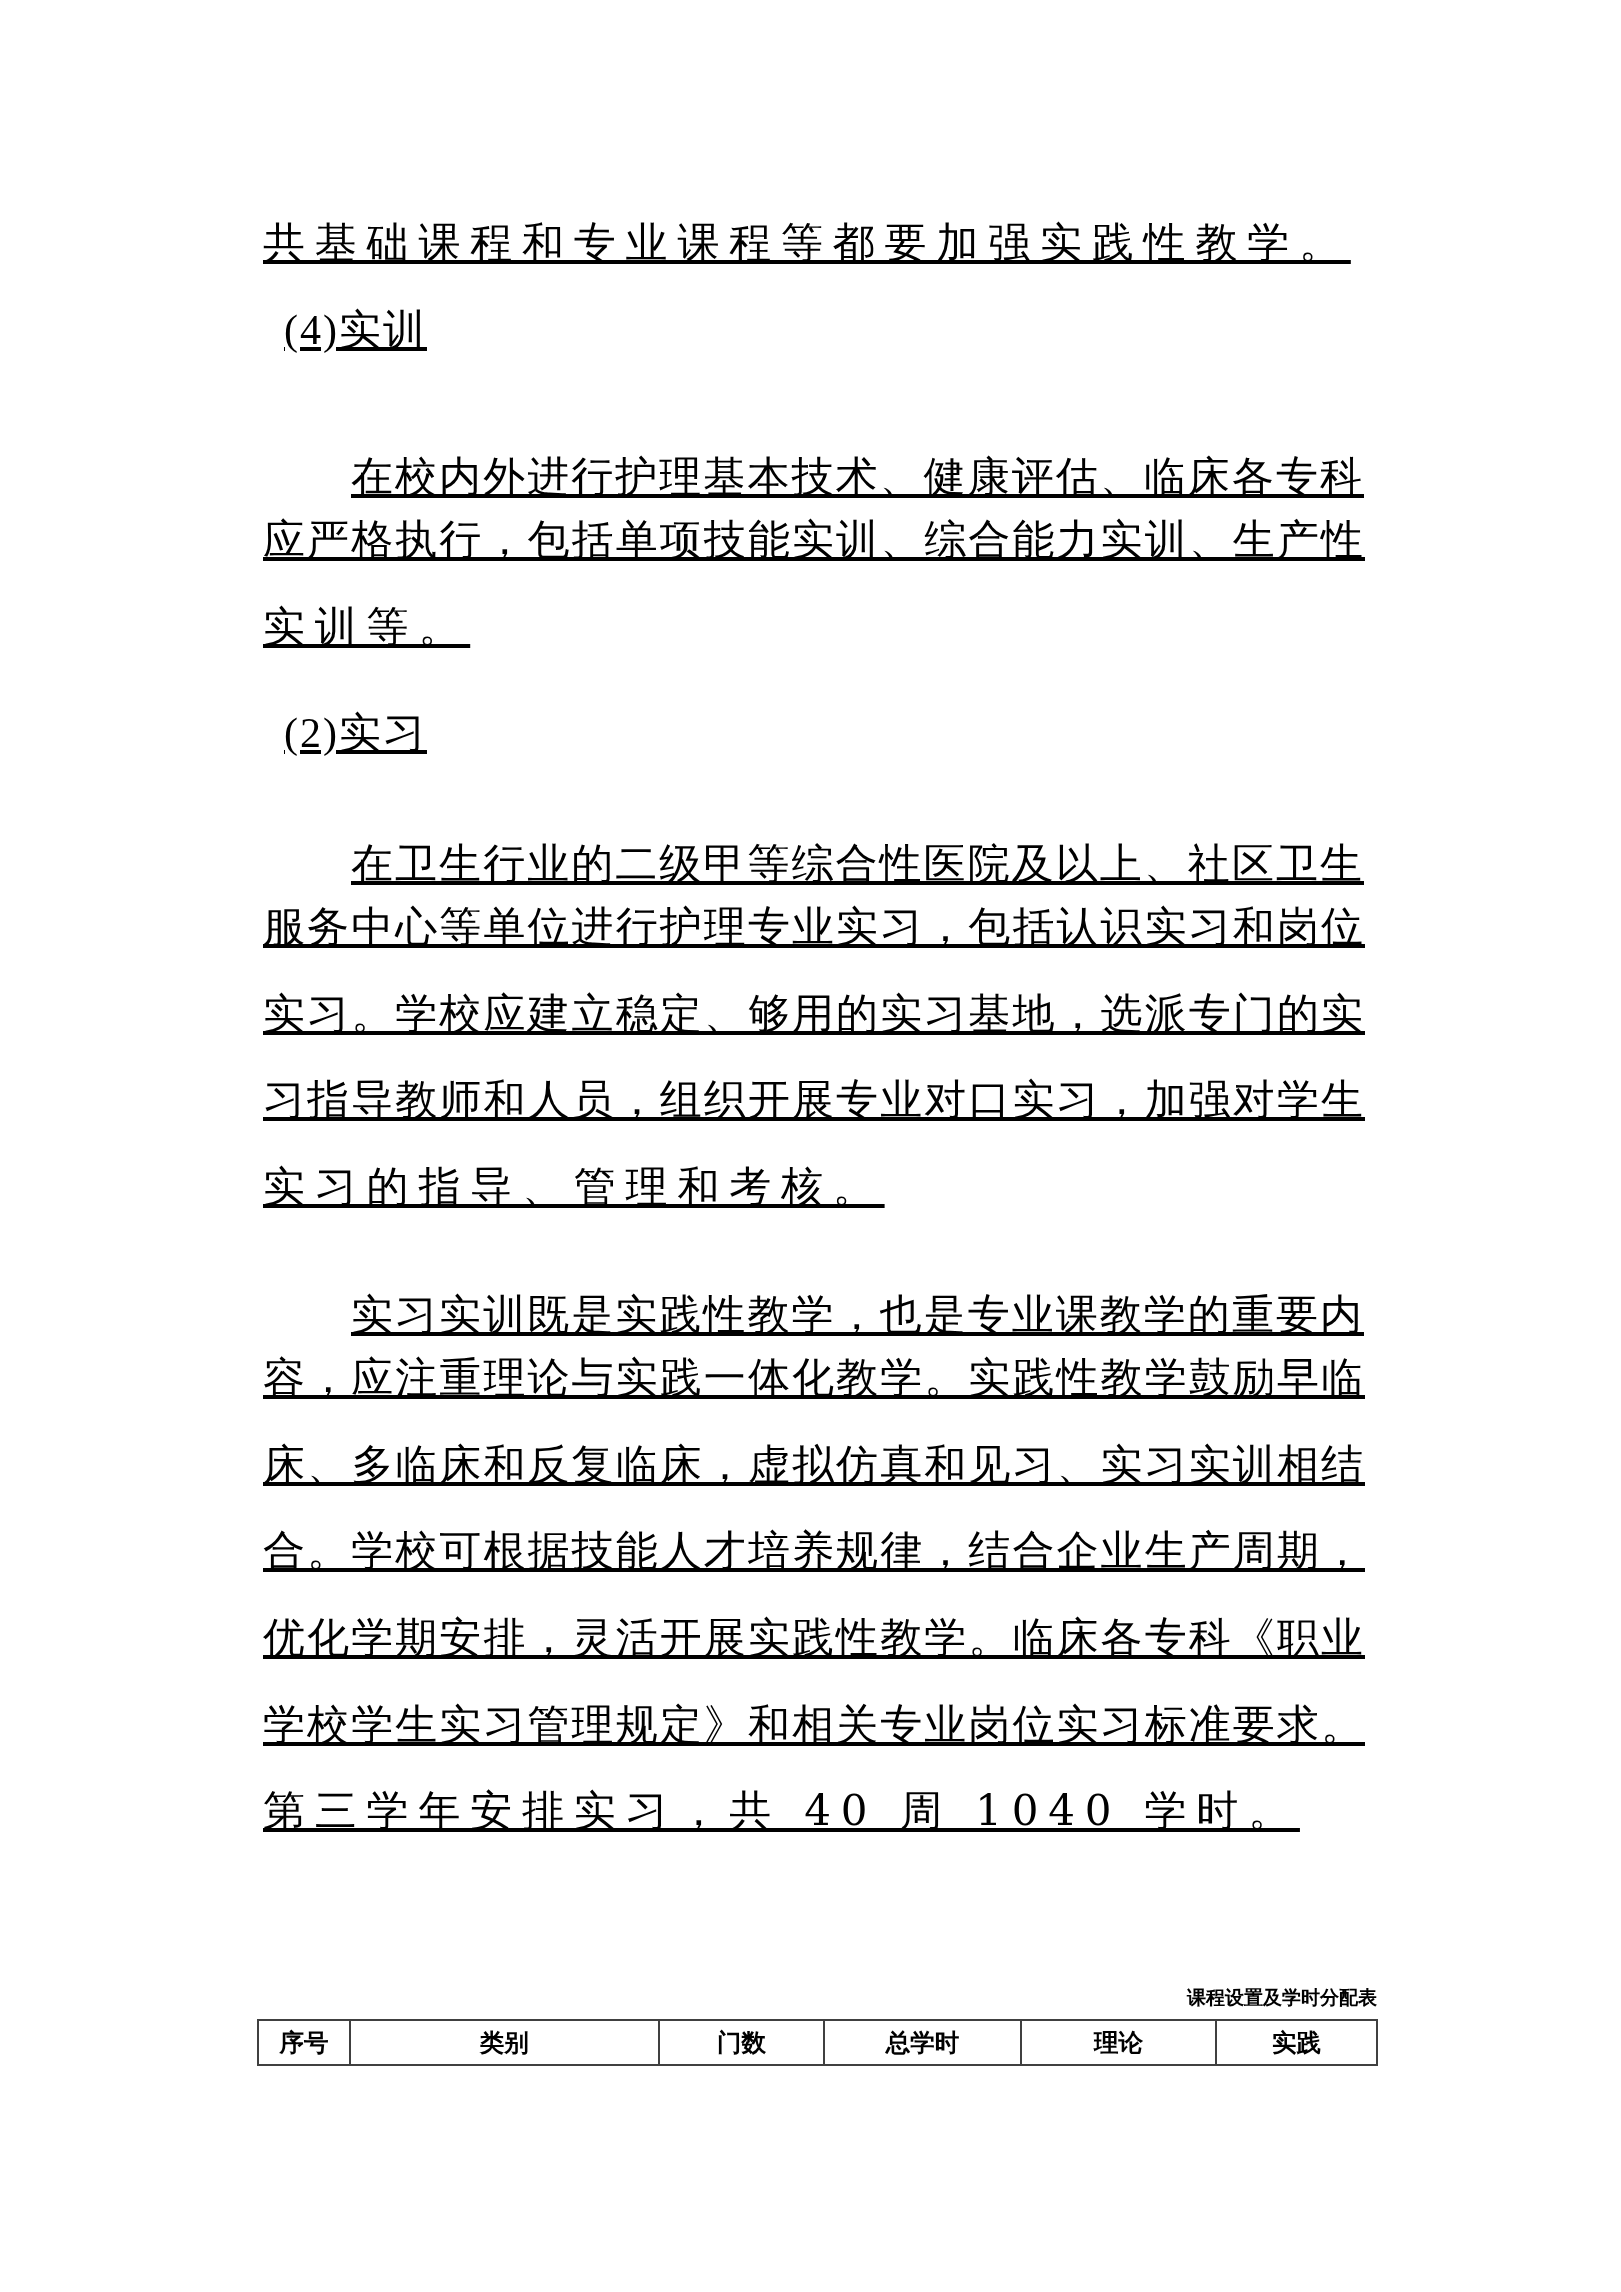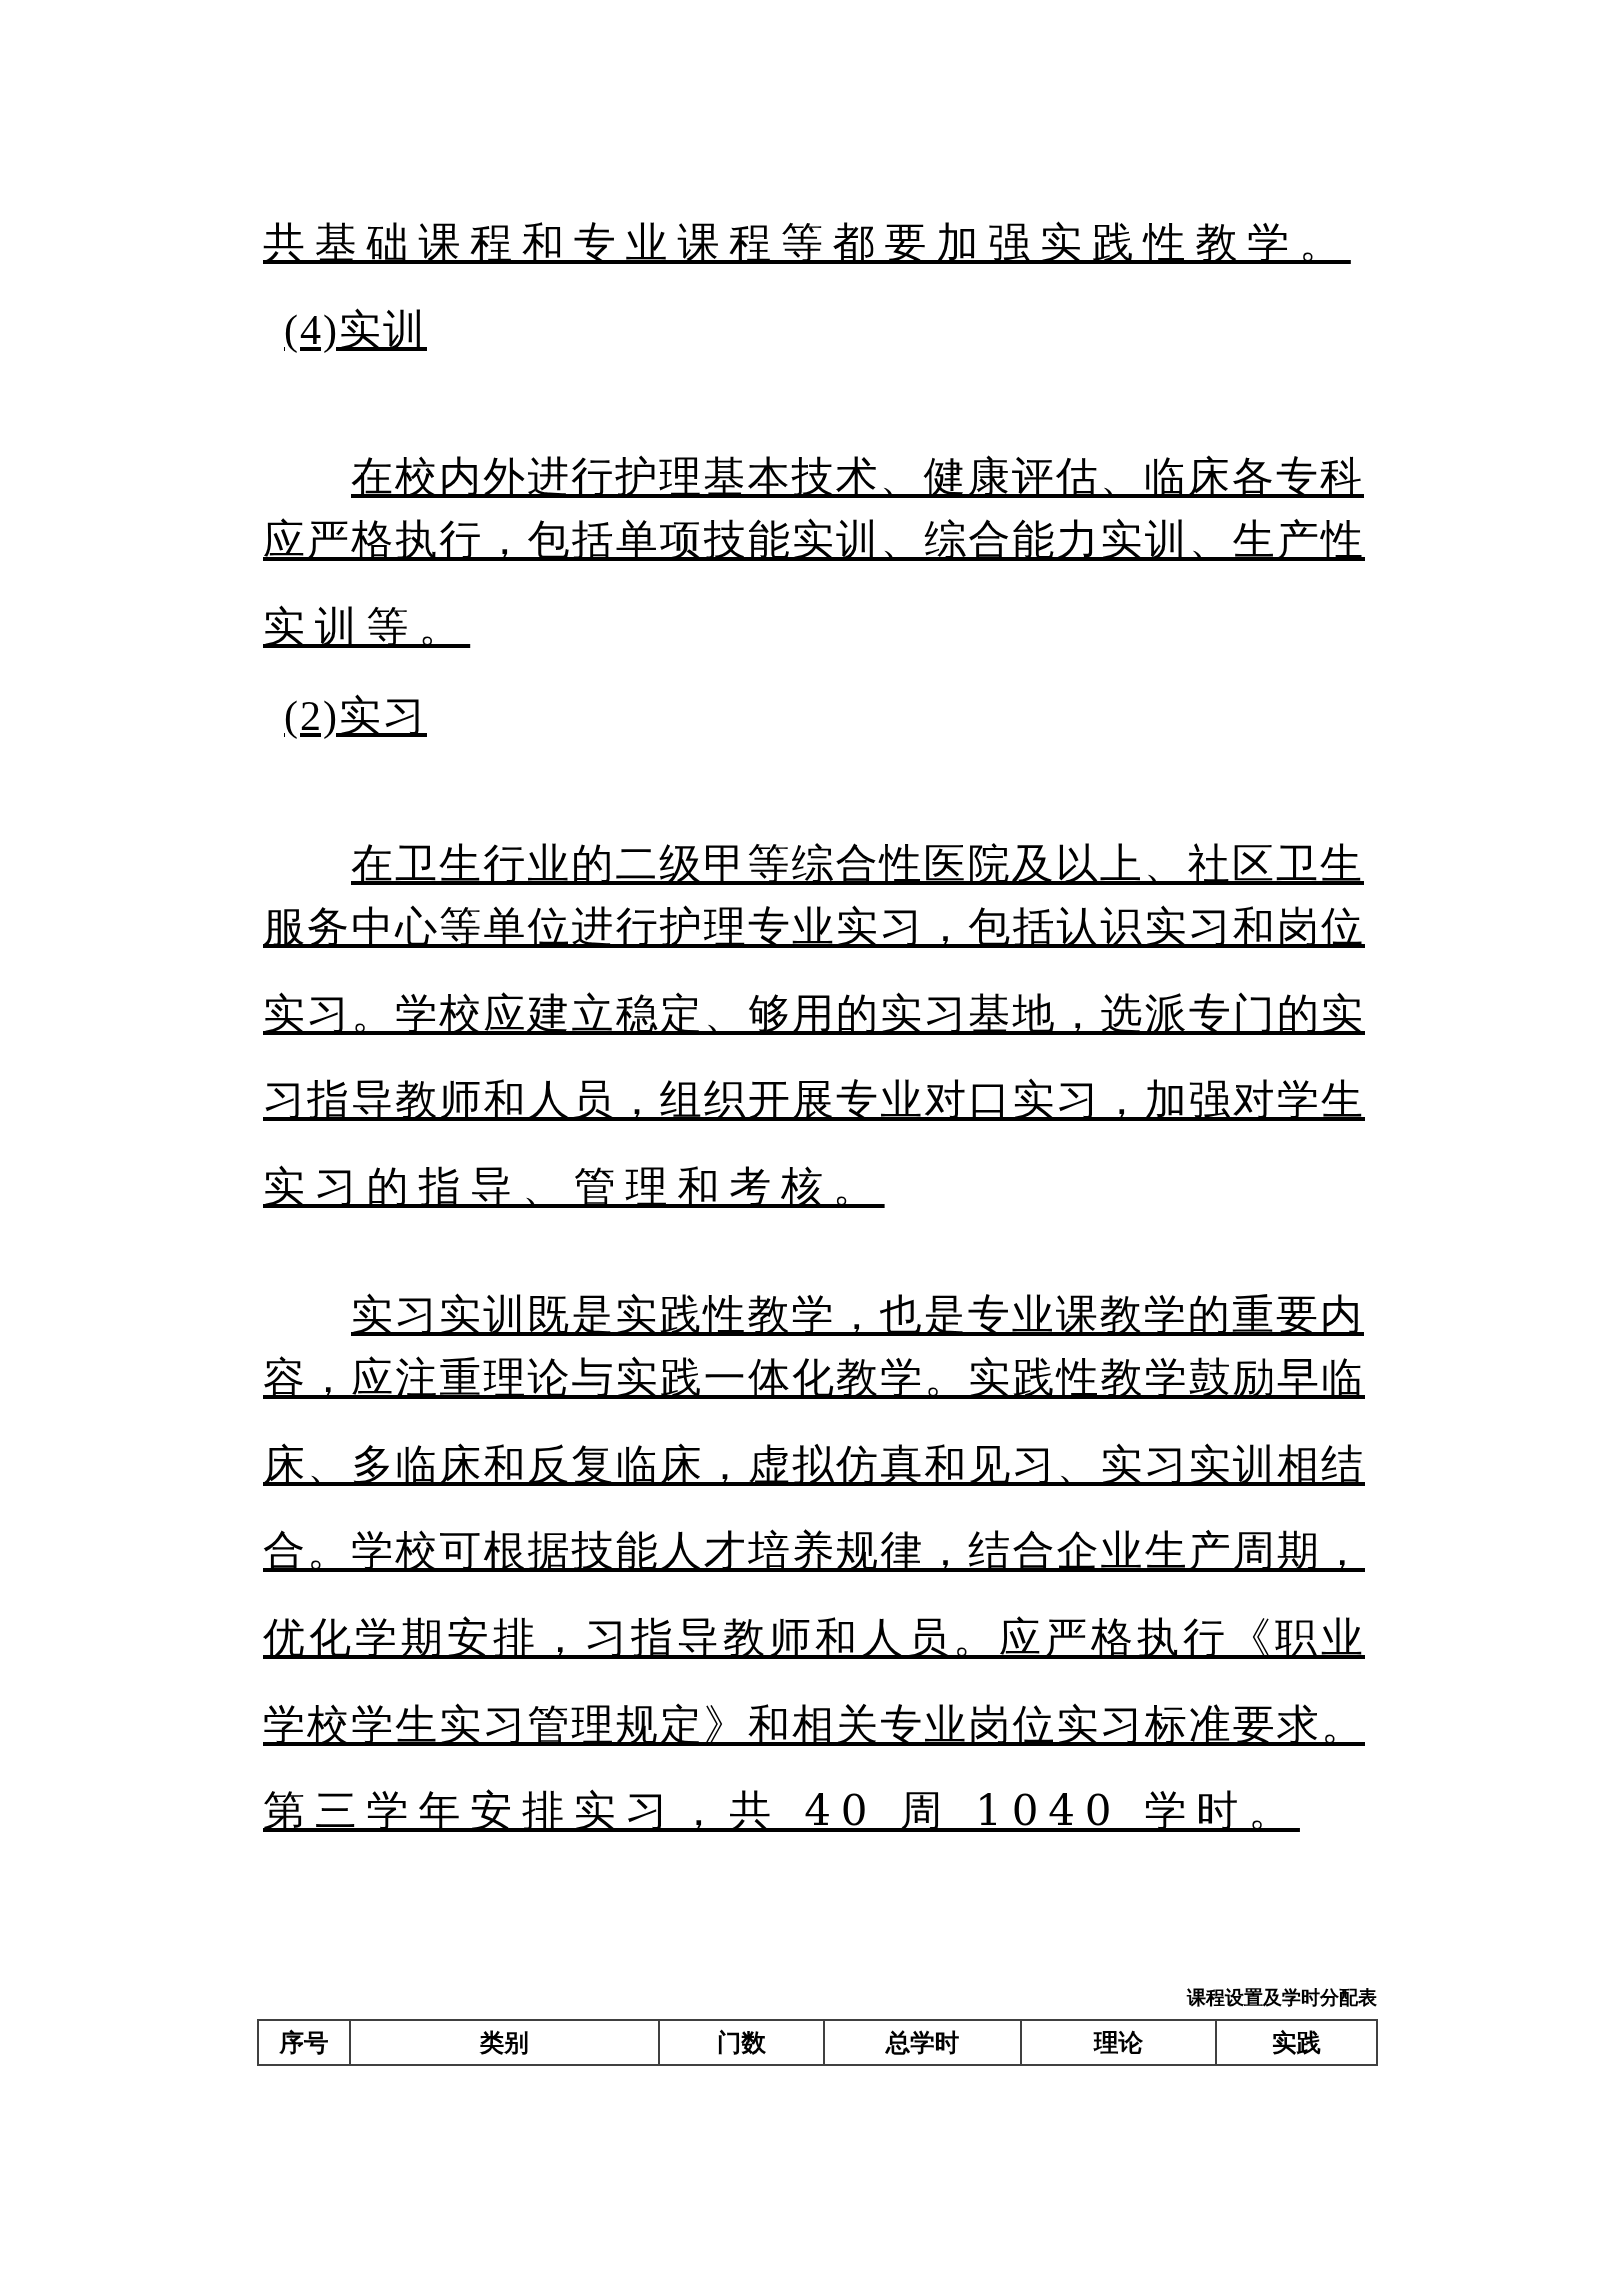--- a/index.html
+++ b/index.html
@@ -76,31 +76,31 @@
 </head>
 <body>
 
 <div class="page">
   <div id="text-lines">
     <div class="line last" style="top:218px">共基础课程和专业课程等都要加强实践性教学。</div>
     <div class="line heading" style="top:306px">(4)实训</div>
     <div class="line indent" style="top:428px">在校内外进行护理基本技术、健康评估、临床各专科</div>
     <div class="line" style="top:515px">应严格执行，包括单项技能实训、综合能力实训、生产性</div>
     <div class="line last" style="top:602px">实训等。</div>
-    <div class="line heading" style="top:692px">(2)实习</div>
+    <div class="line heading" style="top:709px">(2)实习</div>
     <div class="line indent" style="top:815px">在卫生行业的二级甲等综合性医院及以上、社区卫生</div>
     <div class="line" style="top:902px">服务中心等单位进行护理专业实习，包括认识实习和岗位</div>
     <div class="line" style="top:989px">实习。学校应建立稳定、够用的实习基地，选派专门的实</div>
     <div class="line" style="top:1075px">习指导教师和人员，组织开展专业对口实习，加强对学生</div>
     <div class="line last" style="top:1162px">实习的指导、管理和考核。</div>
     <div class="line indent" style="top:1266px">实习实训既是实践性教学，也是专业课教学的重要内</div>
     <div class="line" style="top:1353px">容，应注重理论与实践一体化教学。实践性教学鼓励早临</div>
     <div class="line" style="top:1440px">床、多临床和反复临床，虚拟仿真和见习、实习实训相结</div>
     <div class="line" style="top:1526px">合。学校可根据技能人才培养规律，结合企业生产周期，</div>
-    <div class="line" style="top:1613px">优化学期安排，习指导教师和人员。应严格执行《职业</div>
+    <div class="line" style="top:1613px">优化学期安排，灵活开展实践性教学。临床各专科《职业</div>
     <div class="line" style="top:1700px">学校学生实习管理规定》和相关专业岗位实习标准要求。</div>
     <div class="line last" style="top:1786px">第三学年安排实习，共 40 周 1040 学时。</div>
   </div>
 
   <div class="table-title">课程设置及学时分配表</div>
 
   <table class="course-table">
     <thead>
       <tr>
         <th style="width:91px">序号</th>

